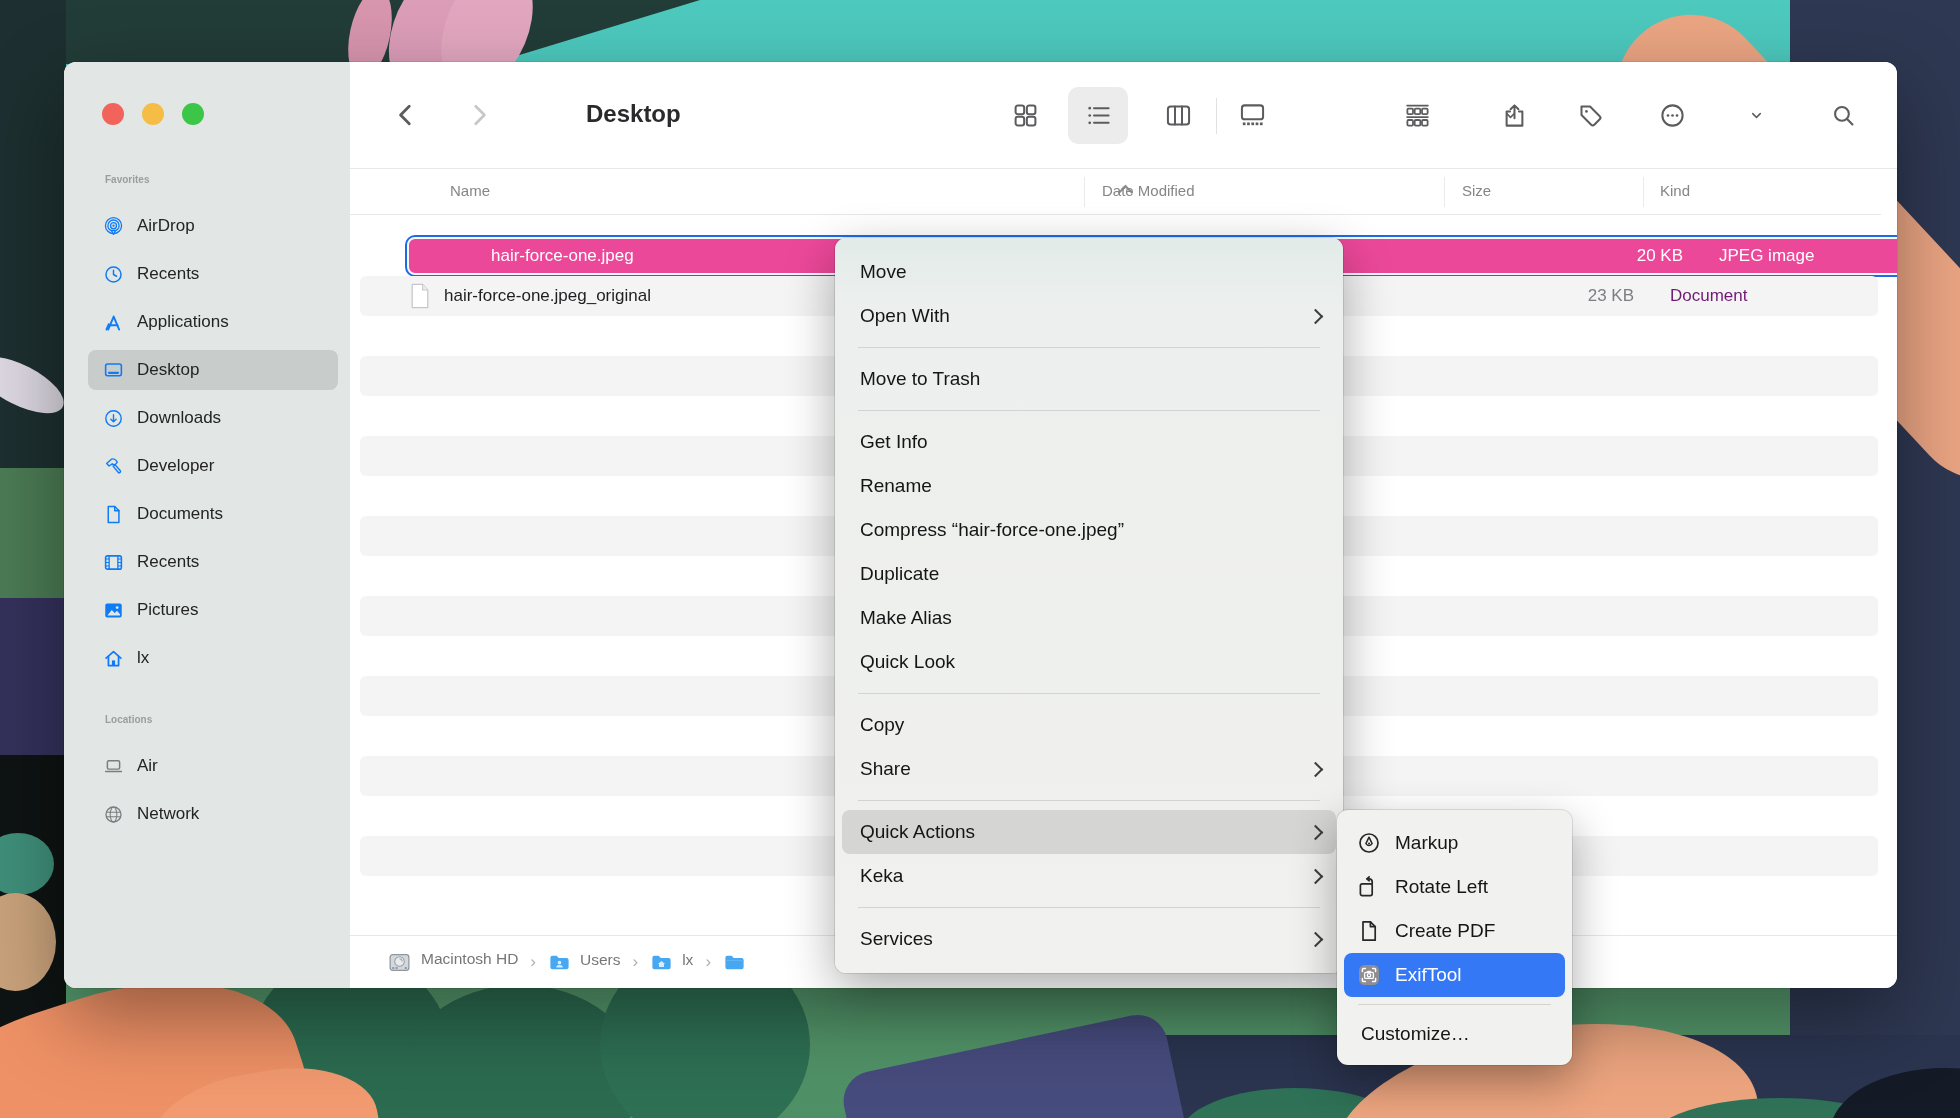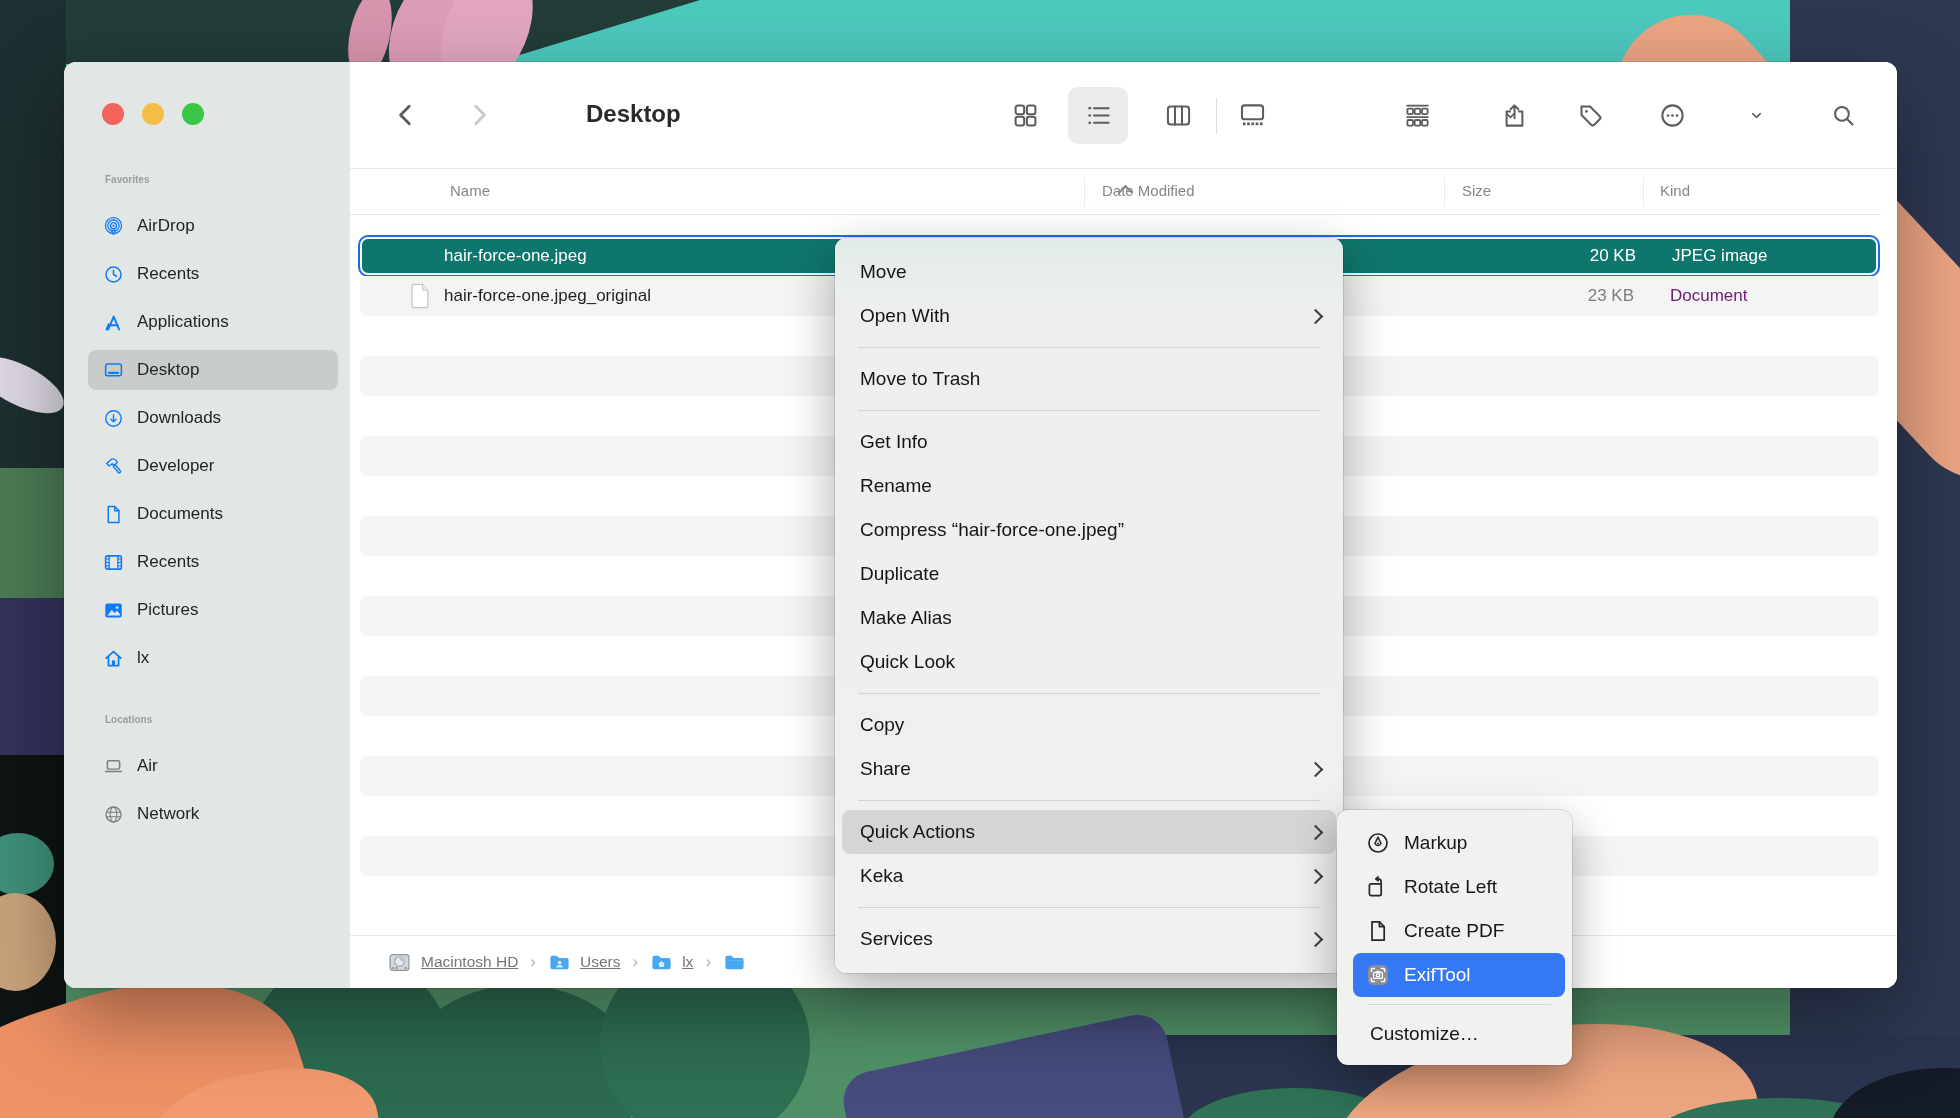--- a/index.html
+++ b/index.html
@@ -38,57 +38,57 @@
   #headerrow{position:absolute;left:286px;top:107px;width:1531px;height:46px;background:#fff;
     border-bottom:1px solid #e7e7e7;box-sizing:border-box;font-size:15px;color:#86868a;}
   .hlabel{position:absolute;top:13px;}
   .hdiv{position:absolute;top:8px;width:1px;height:30px;background:#ebebeb;}
   .caret{position:absolute;left:770px;top:18px;width:9px;height:9px;
     border-left:2px solid #8b8b8b;border-top:2px solid #8b8b8b;transform:rotate(45deg);}
 
   #rows{position:absolute;left:286px;top:153px;width:1547px;height:720px;overflow:hidden;background:#fff;}
   .frow{position:absolute;left:10px;width:1518px;height:40px;border-radius:6px;}
   .frow.stripe{background:#f4f4f5;}
-  .frow.sel{height:38px;background:#0f766e;border:2px solid #f6faff;border-radius:8px;
-    box-shadow:0 0 0 2px #1e6ae6;box-sizing:border-box;}
+  .frow.sel{height:38px;background:#ec4899;border:2px solid #f6faff;border-radius:8px;
+    box-shadow:0 0 0 2px #1e6ae6;box-sizing:border-box;margin-left:47px;}
   .cell-name{position:absolute;left:84px;top:0;height:100%;display:flex;align-items:center;
     font-size:17px;color:#1f1f21;}
   .frow.sel .cell-name{left:82px;color:#fff;}
   .cell-size{position:absolute;left:1104px;width:170px;top:0;height:100%;display:flex;align-items:center;
     justify-content:flex-end;font-size:17px;color:#7e7e82;}
   .cell-kind{position:absolute;left:1310px;top:0;height:100%;display:flex;align-items:center;
     font-size:17px;color:#701a75;}
   .frow.sel .cell-size,.frow.sel .cell-kind{color:#fff;}
   .ficon{position:absolute;left:47px;top:50%;transform:translateY(-50%);}
   .thumb{width:27px;height:27px;border-radius:3px;
     background:
       radial-gradient(7px 8px at 50% 32%,#c9a58d 0 55%,transparent 60%),
       radial-gradient(14px 10px at 50% 85%,#7f98c0 0 60%,transparent 65%),
       linear-gradient(135deg,#55606e,#20262e);}
 
   #pathbar{position:absolute;left:286px;top:873px;width:1547px;height:53px;background:#fff;
     border-top:1px solid #e7e7e7;box-sizing:border-box;display:flex;align-items:center;
     padding-left:37px;gap:11px;font-size:15.5px;color:#76767a;}
   .pchev{color:#b0b0b2;font-size:17px;margin:0 1px;}
-  .pseg{display:flex;align-items:center;gap:9px;text-decoration:underline;}
+  .pseg{display:flex;align-items:flex-start;gap:9px;}
 
   
   #ctx{position:absolute;left:835px;top:238px;width:508px;box-sizing:border-box;
     padding:12px 0;border-radius:11px;
     background:linear-gradient(180deg,#e2ebe9 0%,#ecefed 9%,#f1f1ef 100%);
     box-shadow:0 16px 50px rgba(0,0,0,.33),0 0 0 1px rgba(0,0,0,.10);}
   .mi{height:44px;display:flex;align-items:center;padding:0 22px 0 25px;font-size:19px;color:#151517;}
   .mi.hl{background:#d5d5d4;border-radius:8px;margin:0 7px;padding:0 15px 0 18px;}
   .mchev{margin-left:auto;width:9px;height:9px;border-right:2.4px solid #3e3e40;
     border-top:2.4px solid #3e3e40;transform:rotate(45deg);}
   .msep{height:19px;display:flex;align-items:center;padding:0 23px;}
   .msep i{flex:1;height:1px;background:#d3d3d1;}
 
   #sub{position:absolute;left:1337px;top:810px;width:235px;box-sizing:border-box;
-    padding:11px 7px 9px 16px;border-radius:11px;background:#f1f1ef;
+    padding:11px 7px 9px 7px;border-radius:11px;background:#f1f1ef;
     box-shadow:0 16px 45px rgba(0,0,0,.33),0 0 0 1px rgba(0,0,0,.10);}
   .si{height:44px;display:flex;align-items:center;gap:13px;padding:0 8px 0 11px;
     font-size:19px;color:#161618;border-radius:8px;}
   .si .sicon{width:27px;display:flex;justify-content:center;color:#27272a;}
   .si.sel{background:#3478f6;color:#fff;}
   .si.noicon{padding-left:17px;}
   .ssep{height:15px;display:flex;align-items:center;padding:0 14px;}
   .ssep i{flex:1;height:1px;background:#d3d3d1;}
 </style>
 </head>

